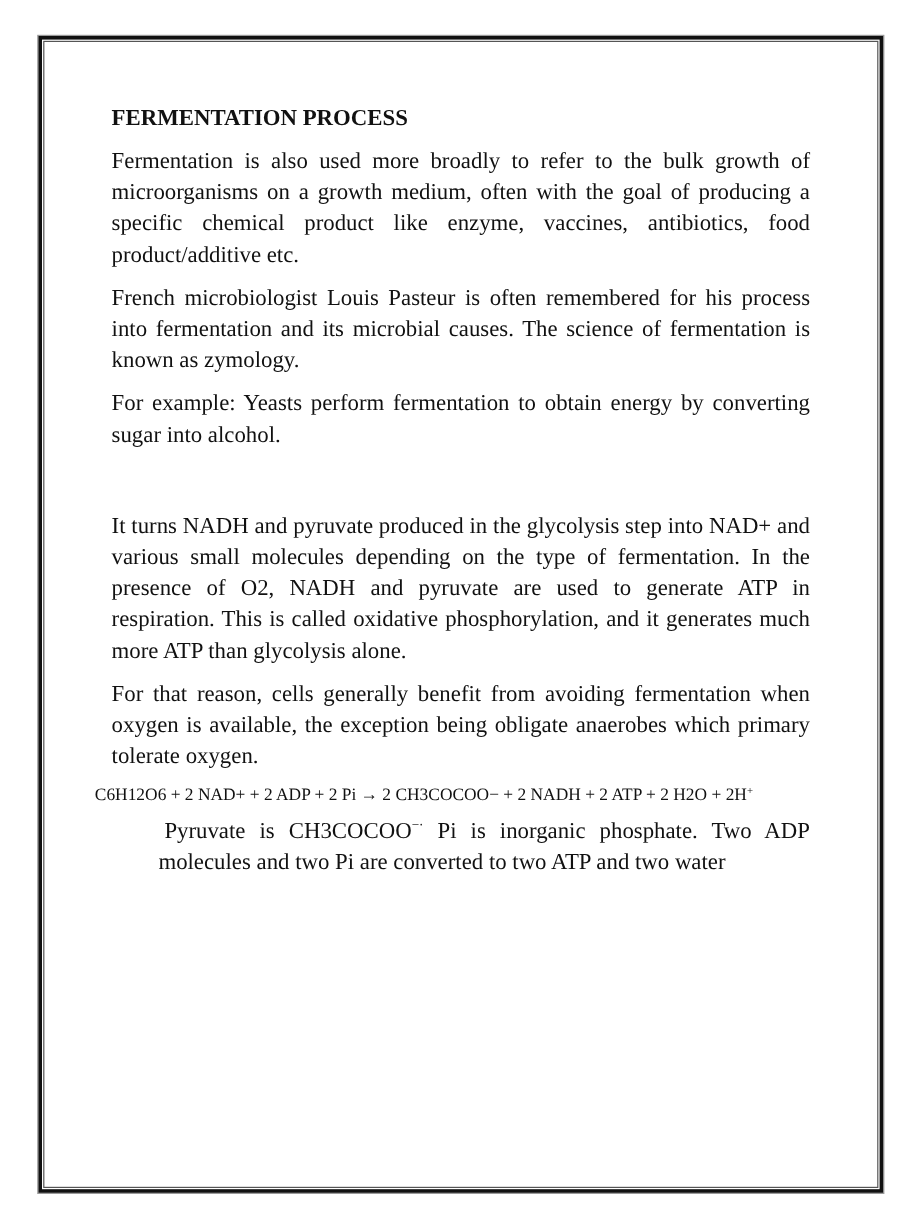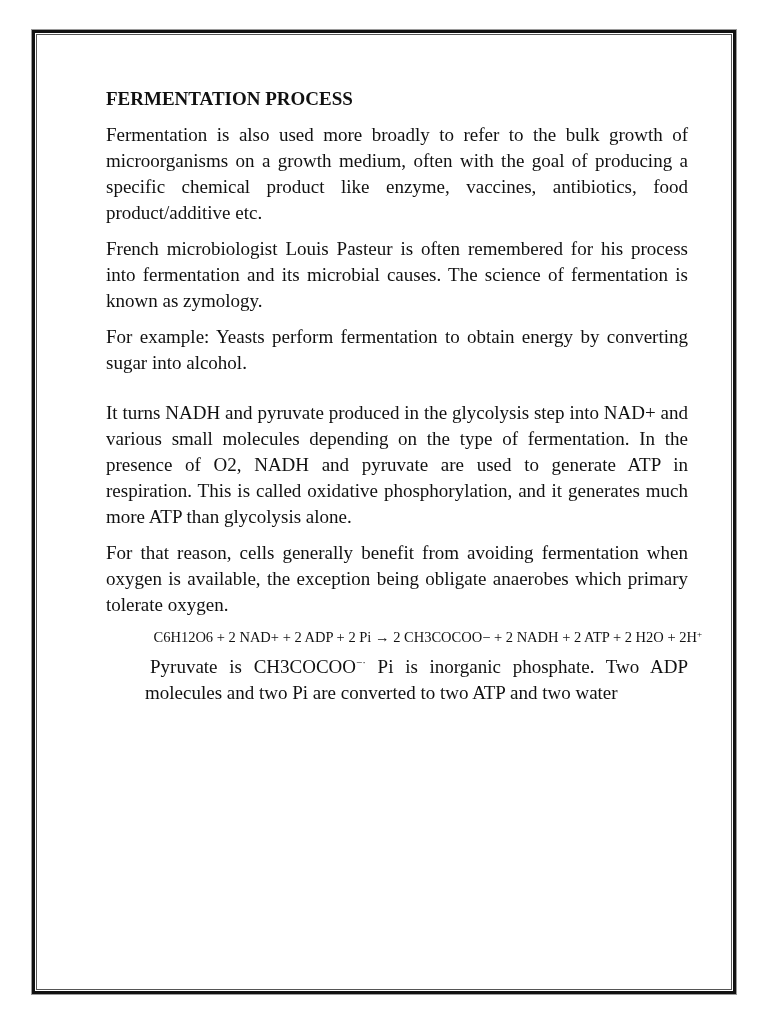--- a/index.html
+++ b/index.html
@@ -37,45 +37,45 @@
       position: absolute;
       left: 36px;
       top: 34px;
       width: 696px;
       height: 956px;
       box-sizing: border-box;
       border: 1px solid #555555;
     }
     .content {
       position: absolute;
-      left: 106px;
+      left: 93px;
       top: 86px;
       width: 582px;
     }
     .title {
       font-size: 19px;
       font-weight: bold;
       line-height: 26px;
       margin: 0 0 10px 0;
       letter-spacing: 0px;
     }
     .para {
       font-size: 19px;
       line-height: 26px;
       margin: 0 0 10px 0;
       text-align: justify;
     }
     .para.gap-after {
-      margin-bottom: 24px;
+      margin-bottom: 50px;
     }
     .equation {
       font-size: 14.5px;
       line-height: 22px;
       margin: -2px -14px 6px -14px;
-      text-align: right;
+      text-align: left;
       white-space: nowrap;
     }
     .equation sup {
       font-size: 9px;
       line-height: 0;
       vertical-align: 5px;
     }
     .para sup {
       font-size: 11px;
       line-height: 0;

